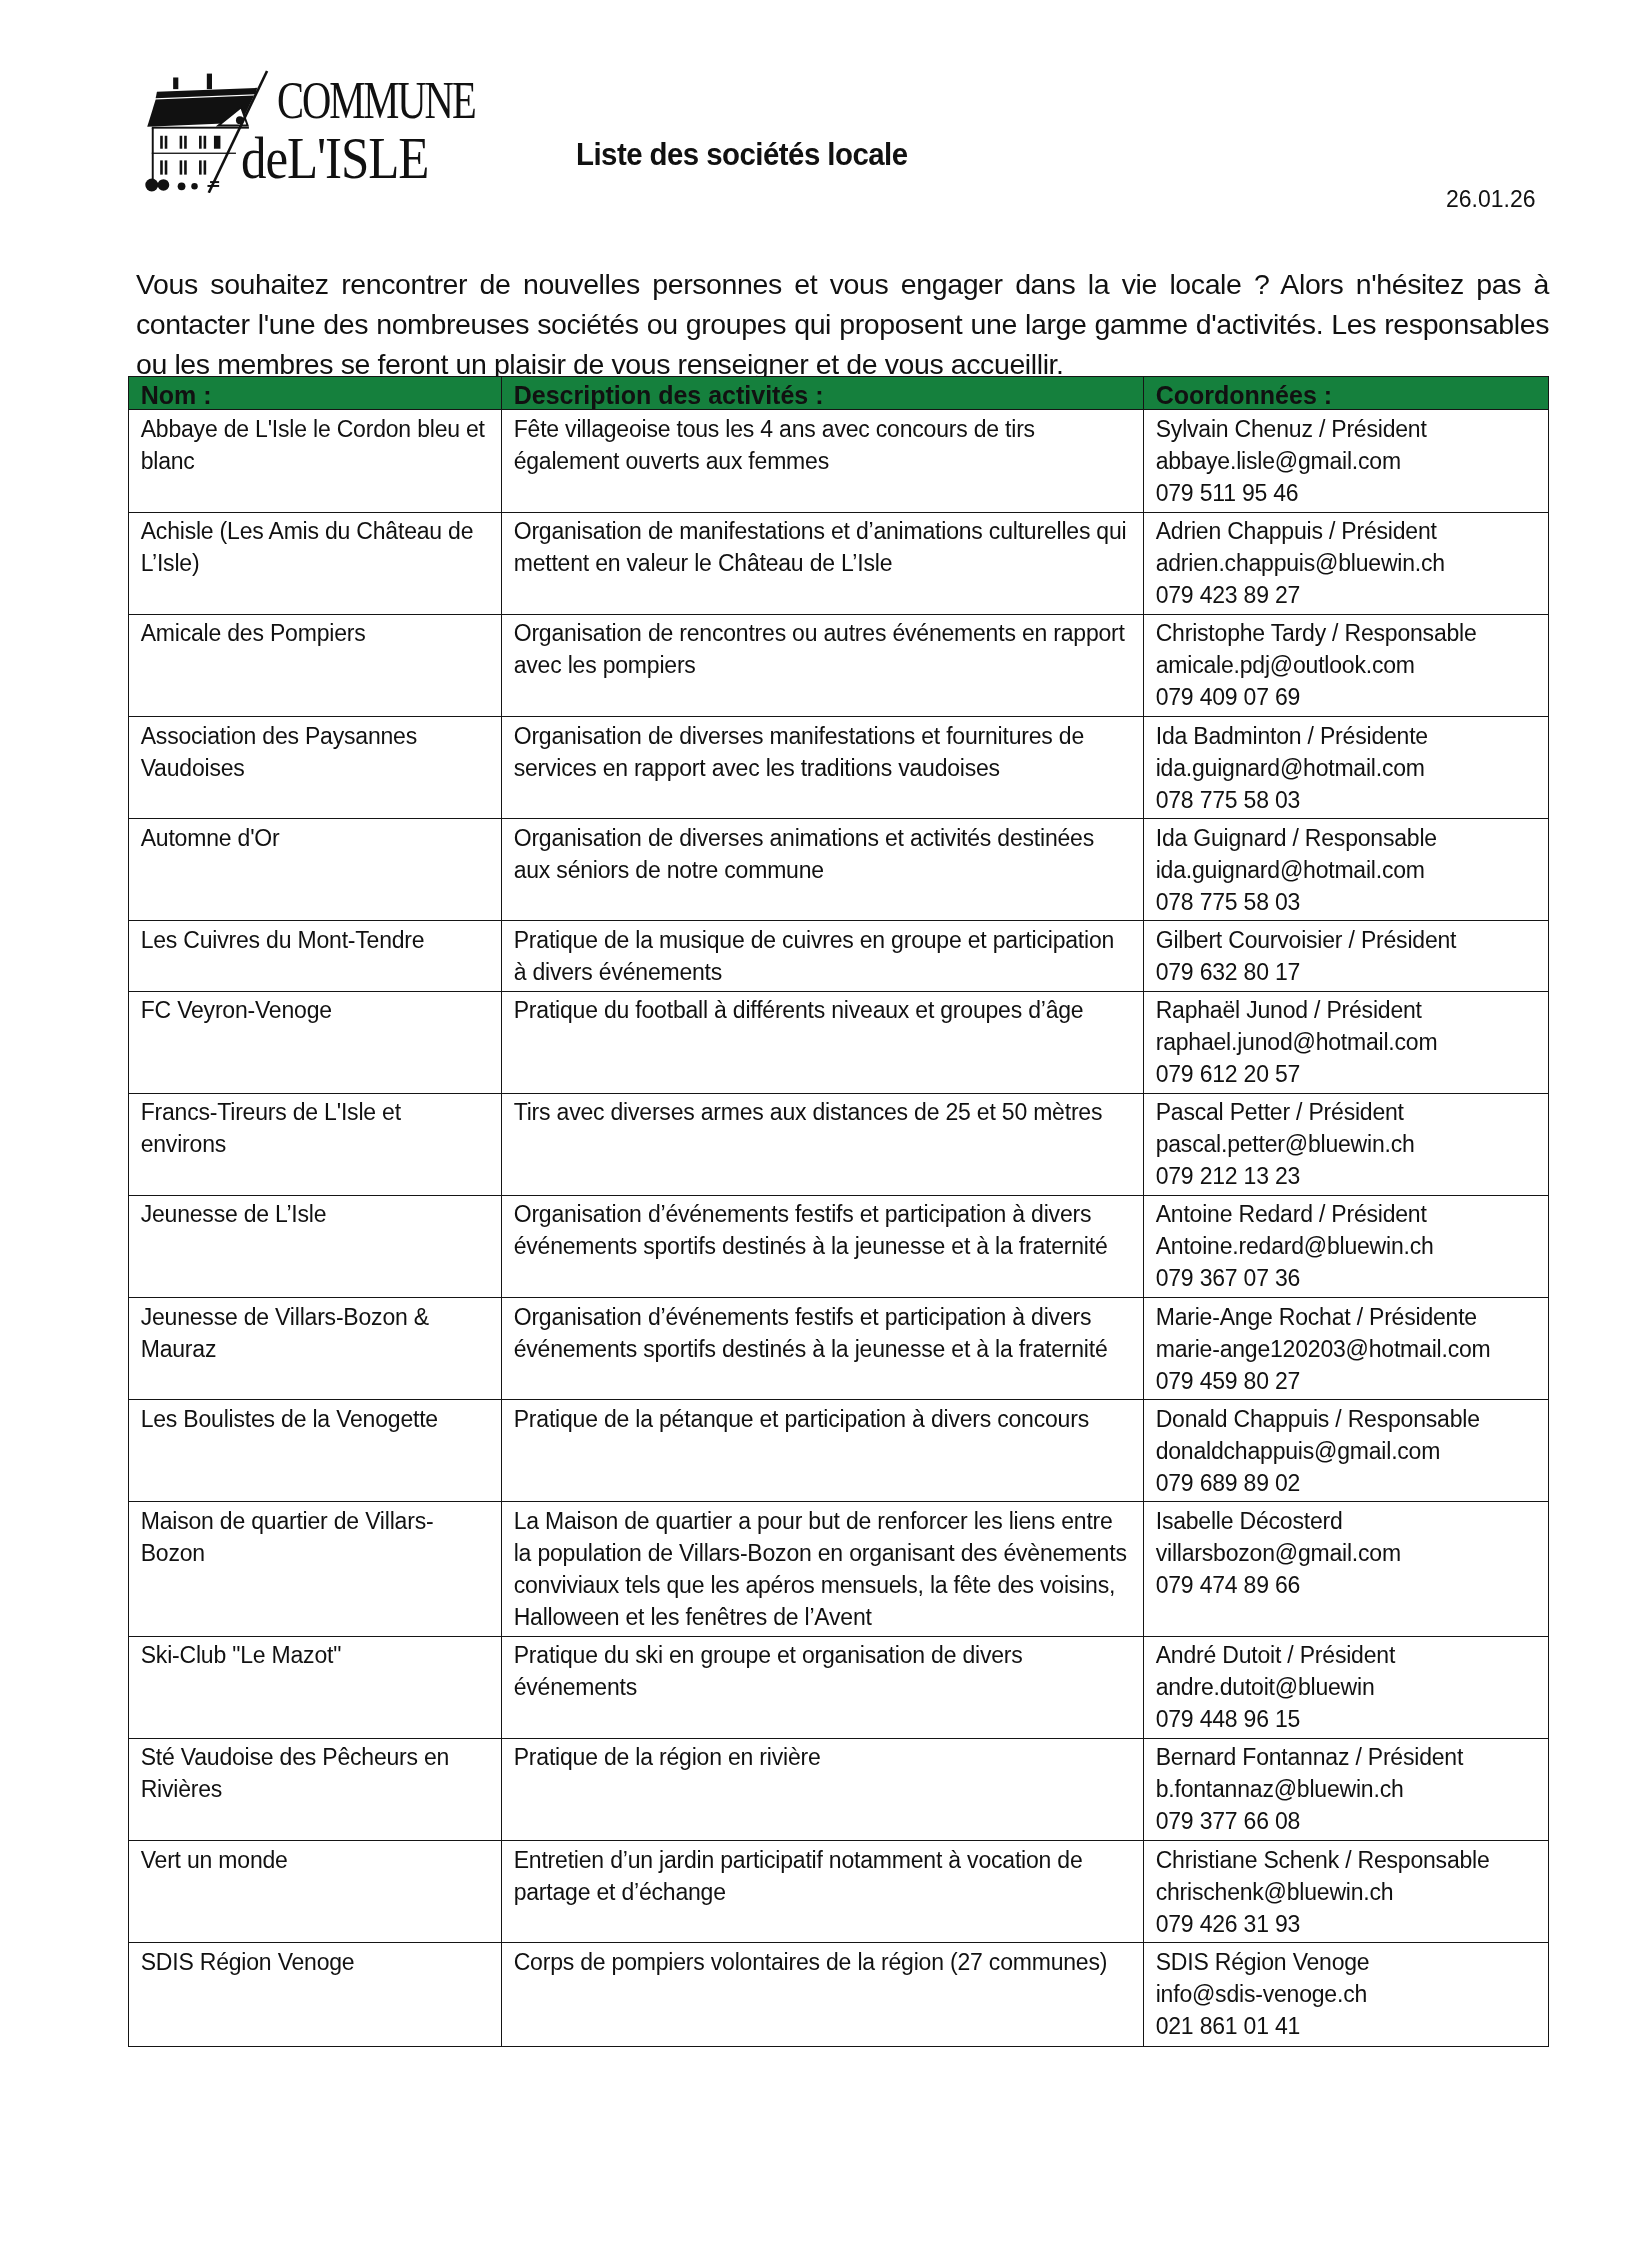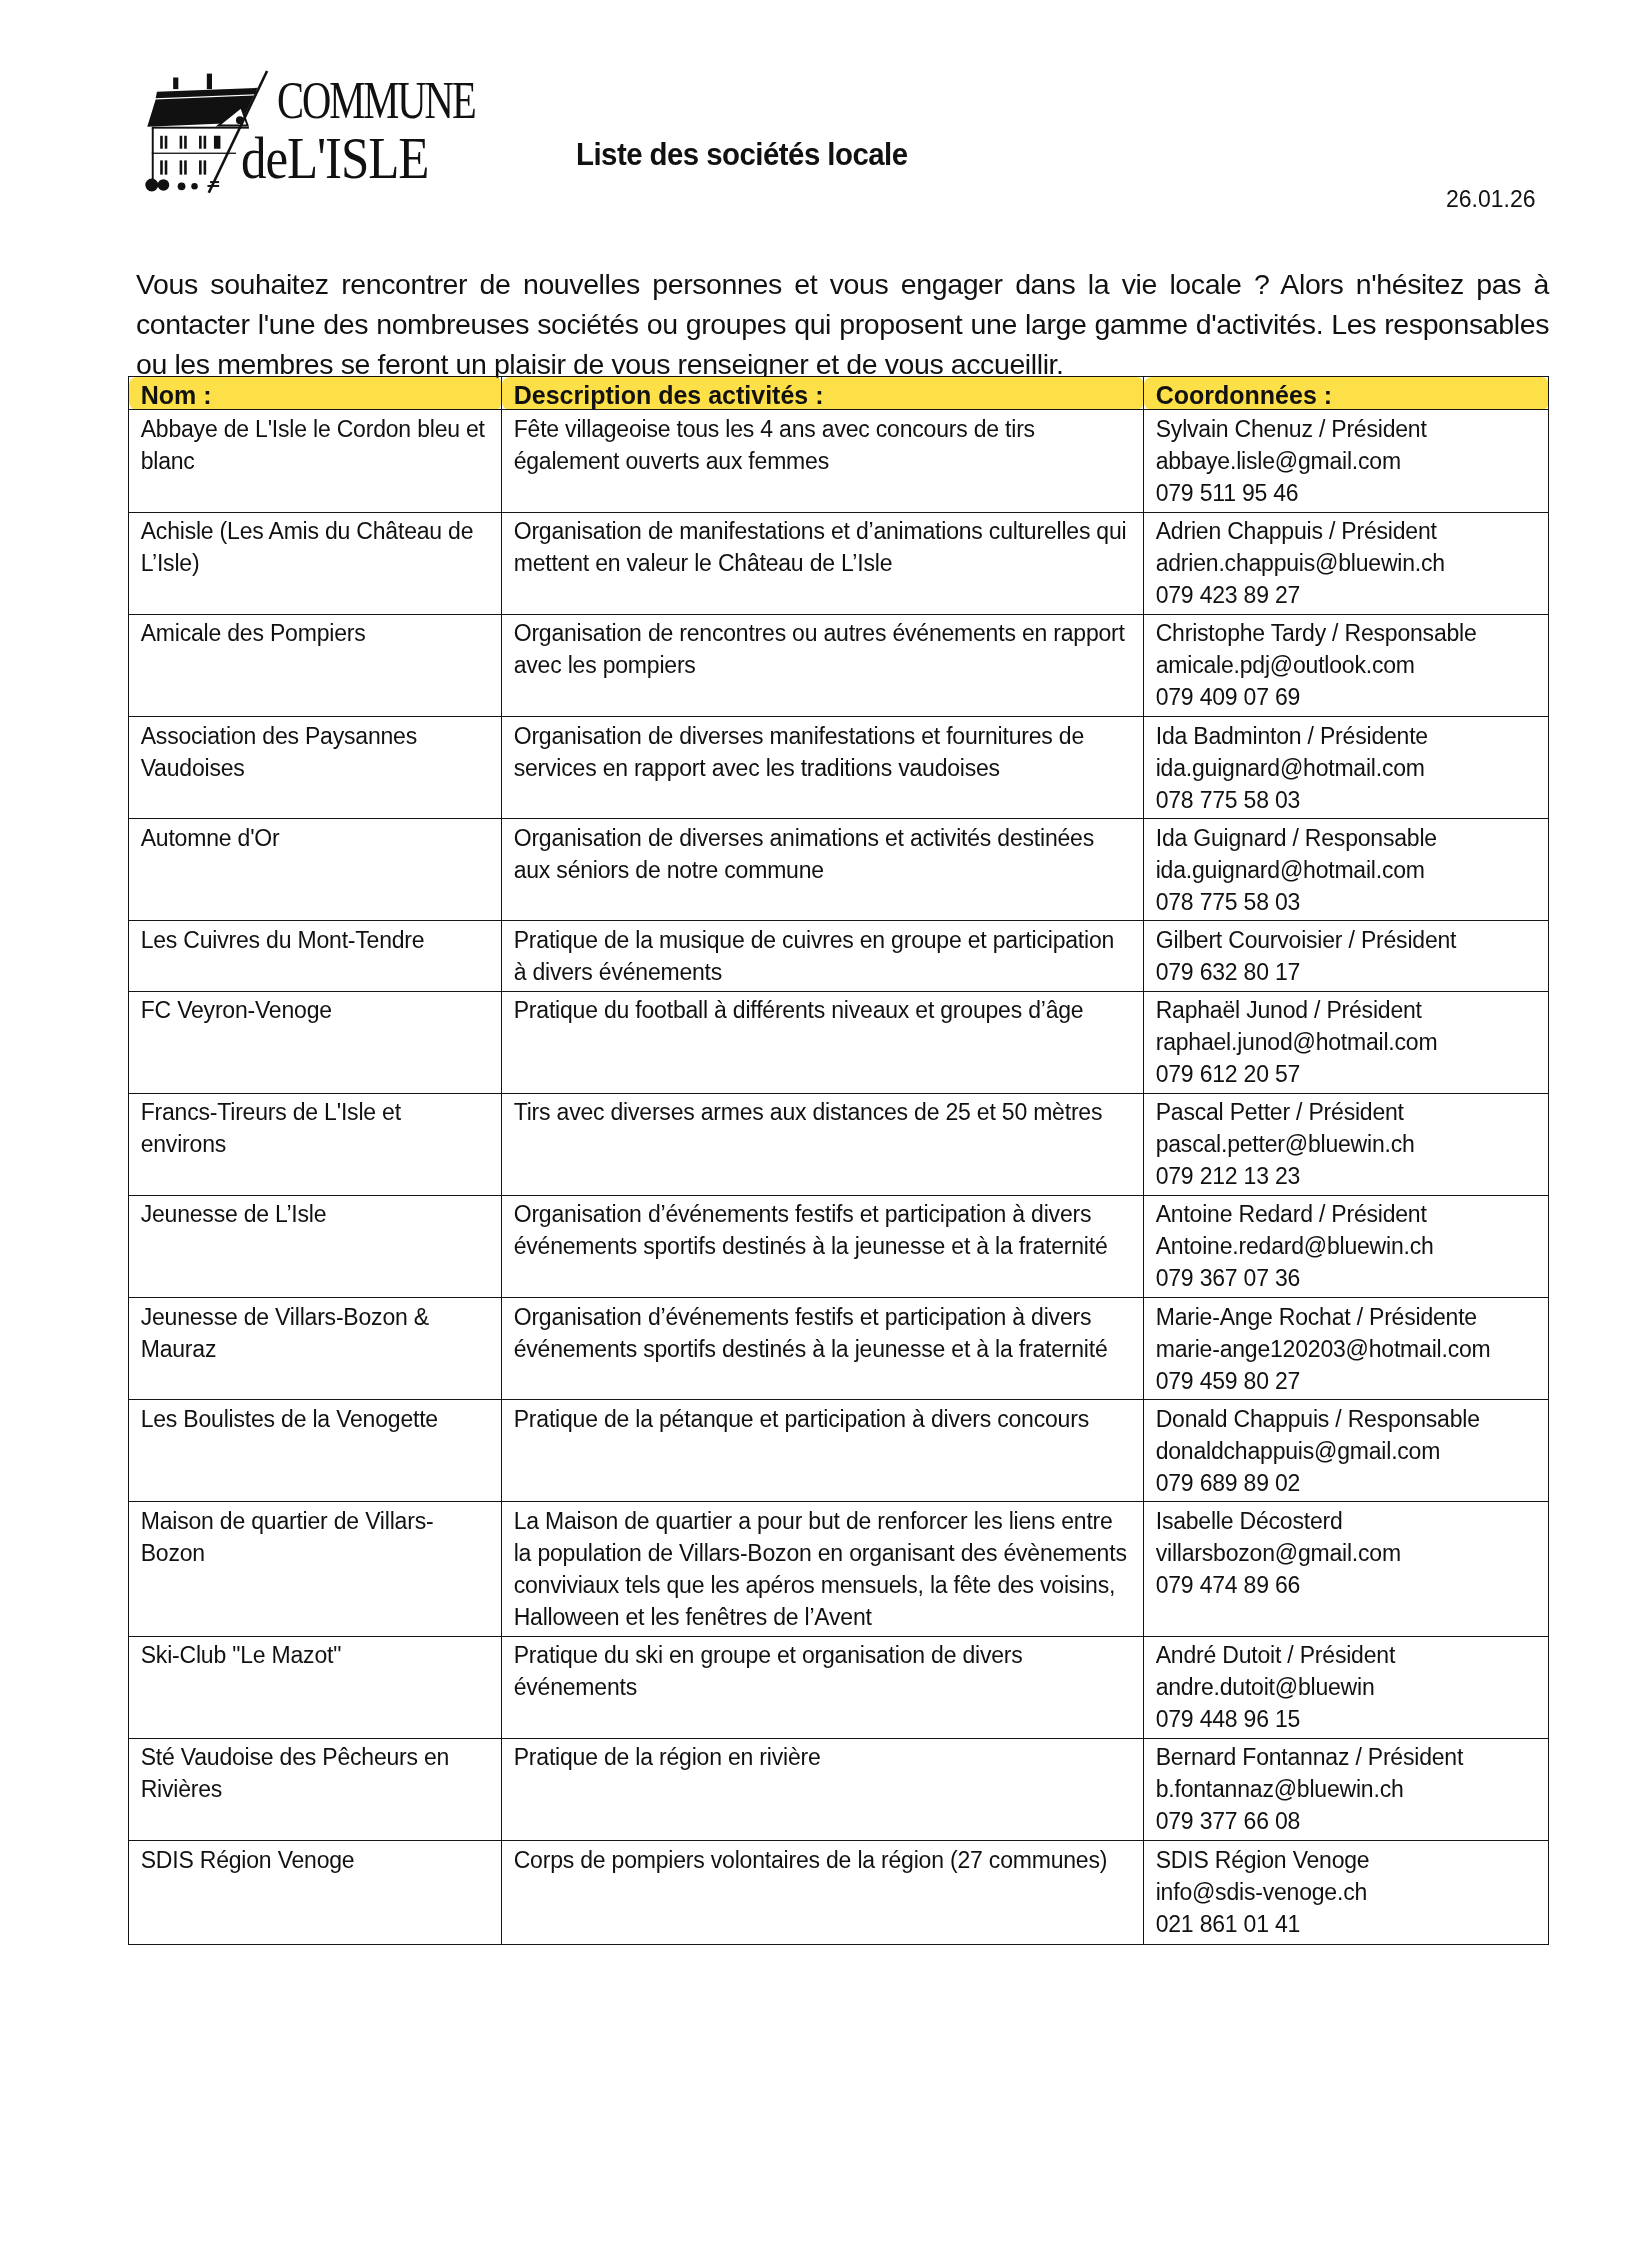--- a/index.html
+++ b/index.html
@@ -43,22 +43,22 @@
       font-size: 23px; line-height: 32px;
     }
     table.societies col.c1 { width: 373px; }
     table.societies col.c2 { width: 642px; }
     table.societies col.c3 { width: 405px; }
     table.societies th, table.societies td {
       border: 1.9px solid #151515; vertical-align: top;
       padding: 2.6px 11.7px 2.6px 11.7px; text-align: left;
     }
     table.societies th {
-      background: #fde047; font-size: 25px; font-weight: bold;
-      padding: 3.9px 11.7px 0 11.7px; height: 26px; line-height: 28.5px; border-radius: 8px;
+      background: #15803d; font-size: 25px; font-weight: bold;
+      padding: 3.9px 11.7px 0 11.7px; height: 26px; line-height: 28.5px;
     }
     table.societies td { letter-spacing: -0.2px; }
     .contact-line { display: block; white-space: nowrap; }
   </style>
 </head>
 <body>
 
 <div class="logo">
   <svg width="136" height="130" viewBox="0 0 210 200">
 
@@ -243,20 +243,29 @@
     </tr>
     <tr style="height:100px">
       <td>Sté Vaudoise des Pêcheurs en Rivières</td>
       <td>Pratique de la région en rivière</td>
       <td>
         <span class="contact-line">Bernard Fontannaz / Président</span>
         <span class="contact-line">b.fontannaz@bluewin.ch</span>
         <span class="contact-line">079 377 66 08</span>
       </td>
     </tr>
+    <tr style="height:100px">
+      <td>Vert un monde</td>
+      <td>Entretien d’un jardin participatif notamment à vocation de partage et d’échange</td>
+      <td>
+        <span class="contact-line">Christiane Schenk / Responsable</span>
+        <span class="contact-line">chrischenk@bluewin.ch</span>
+        <span class="contact-line">079 426 31 93</span>
+      </td>
+    </tr>
     <tr style="height:104px">
       <td>SDIS Région Venoge</td>
       <td>Corps de pompiers volontaires de la région (27 communes)</td>
       <td>
         <span class="contact-line">SDIS Région Venoge</span>
         <span class="contact-line">info@sdis-venoge.ch</span>
         <span class="contact-line">021 861 01 41</span>
       </td>
     </tr>
   </tbody>

